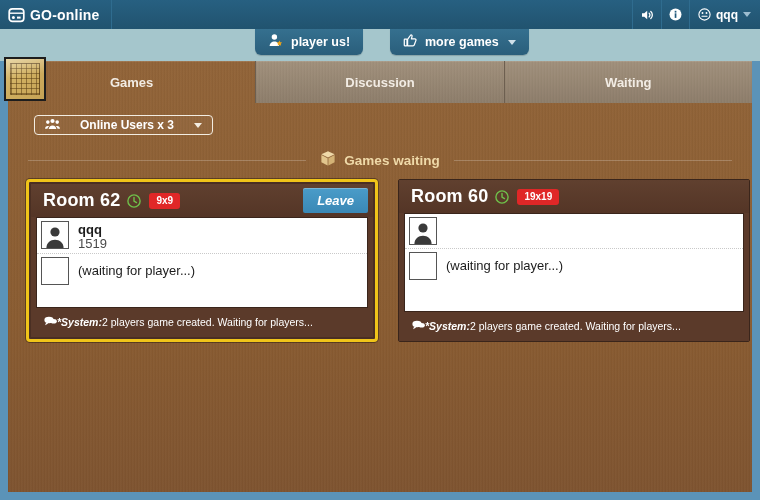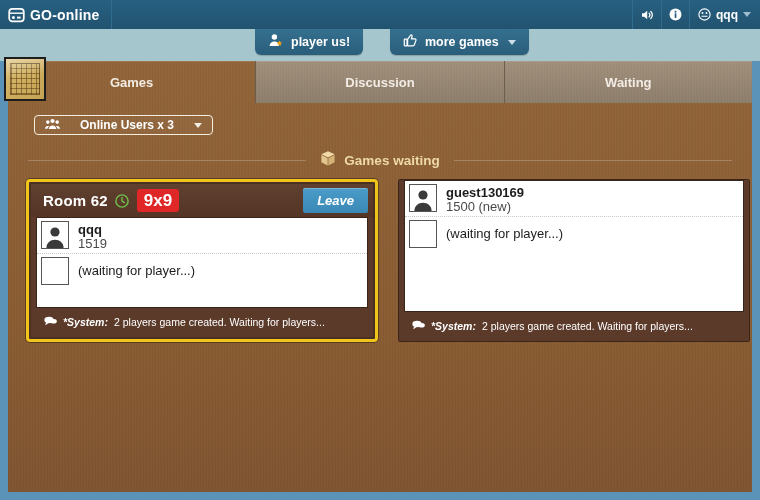--- a/index.html
+++ b/index.html
@@ -262,31 +262,31 @@
     height: 33px;
     flex: 0 0 33px;
     display:flex;
     align-items:center;
     padding: 0 5px 0 12px;
     box-sizing:border-box;
     background: linear-gradient(to bottom, #60402f 0%, #543526 100%);
   }
   .room-title {
     color:#ffffff;
-    font-size: 15px;
+    font-size: 18px;
     font-weight: 700;
     letter-spacing: .2px;
     text-align: right;
   }
   .clock-icon { margin-left: 7px; display:flex; align-items:center;}
   .size-badge {
     margin-left: 8px;
     background:#e02727;
     color:#ffffff;
-    font-size: 17px;
+    font-size: 10px;
     font-weight: 700;
     border-radius: 3px;
     padding: 3px 7px 3px 7px;
     line-height: 1;
   }
   .leave-btn {
     margin-left:auto;
     background: linear-gradient(to bottom, #4a9cc9 0%, #3a88b5 100%);
     color:#ffffff;
     font-size: 13px;
@@ -339,21 +339,20 @@
     color:#1c1c1c;
     font-size: 13px;
     line-height: 28px;
   }
 
   .card-foot {
     flex: 0 0 20px;
     height: 20px;
     display:flex;
     align-items:center;
-    gap: 6px;
     padding: 0 8px;
     margin: 4px 5px 5px 5px;
     box-sizing:border-box;
     color:#ffffff;
     font-size: 10.5px;
     white-space:nowrap;
     overflow:hidden;
   }
   .card-foot .sys-label { font-weight:700; font-style:italic; }
 </style>
@@ -529,32 +528,38 @@
             </svg>
           </span>
           <span class="sys-label">*System:</span>
           <span>2 players game created. Waiting for players...</span>
         </div>
       </div>
     </div>
 
     <div class="room-card plain" id="room-card-1">
       <div class="card-inner">
+        <div class="card-head">
+          <span class="room-title">Room 60</span>
+          <span class="clock-icon">
+            <svg width="14" height="14" viewBox="0 0 14 14">
+              <circle cx="7" cy="7" r="6.1" fill="none" stroke="#6fc04a" stroke-width="1.4"></circle>
+              <path d="M7 3.5V7l2.5 1.6" stroke="#6fc04a" stroke-width="1.4" fill="none" stroke-linecap="round"></path>
+            </svg>
+          </span>
+          <span class="size-badge">19x19</span>
+        </div>
 
         <div class="card-body">
           <div class="player-row sep">
             <div class="seat">
               <svg width="24" height="24" viewBox="0 0 24 24">
                 <circle cx="12" cy="8" r="4.6" fill="#3a3a3a"></circle>
                 <path d="M3.4 24c0-4.9 3.9-8.2 8.6-8.2s8.6 3.3 8.6 8.2z" fill="#3a3a3a"></path>
               </svg>
-            </div>
-            <div class="p-texts">
-              <span class="p-name">guest130169</span>
-              <span class="p-rating">1500 (new)</span>
             </div>
           </div>
           <div class="player-row">
             <div class="seat empty"></div>
             <span class="p-waiting">(waiting for player...)</span>
           </div>
         </div>
 
         <div class="card-foot">
           <span>

